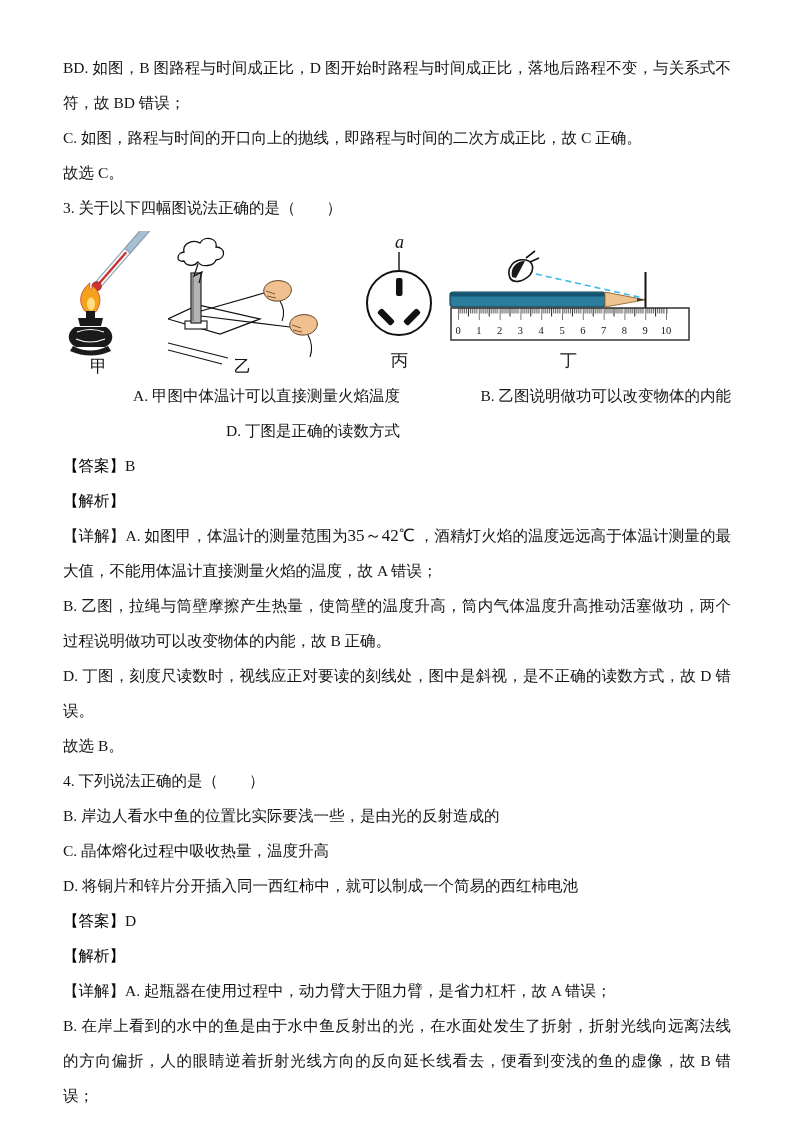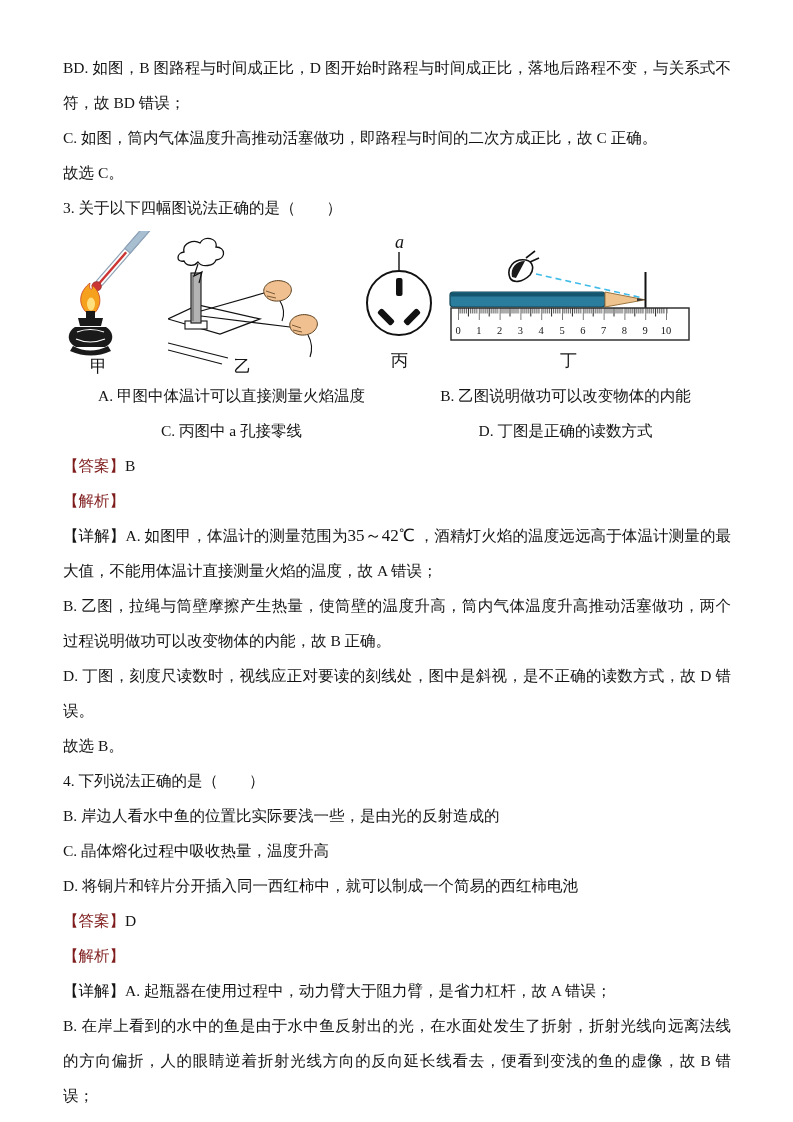--- a/index.html
+++ b/index.html
@@ -5,37 +5,37 @@
   html,body{margin:0;padding:0;background:#ffffff;}
   body{
     width:793px;height:1122px;
     font-family:"Liberation Serif","DejaVu Serif",serif;
     color:#141414;
   }
   .page{padding:50px 62px 0 63px;font-size:15.5px;}
   .para{line-height:35px;text-align:justify;margin:0;font-family:Liberation Serif, serif;}
   .line{line-height:35px;margin:0;}
   .opt-grid{display:grid;grid-template-columns:337px 1fr;}
-  .opt-grid .line{text-align:center;}
+  .opt-grid .line{text-align:right;}
   .figures{display:flex;align-items:flex-end;margin:6px 0 2px 0;}
-  .accent{color:#7f1d1d;}
+  .accent{color:#000000;}
   .formula{font-size:17px;}
   svg{display:block;}
   svg text{font-family:"Liberation Serif","DejaVu Serif",serif;fill:#141414;}
   .fig-label{font-size:17px;}
   .hole-label{font-size:18px;font-style:italic;}
   .ruler-num{font-size:10.5px;}
 </style>
 </head>
 <body>
 
 <div class="page">
 
   <p class="para">BD. 如图，B 图路程与时间成正比，D 图开始时路程与时间成正比，落地后路程不变，与关系式不符，故 BD 错误；</p>
-  <p class="para">C. 如图，筒内气体温度升高推动活塞做功，即路程与时间的二次方成正比，故 C 正确。</p>
+  <p class="para">C. 如图，路程与时间的开口向上的抛线，即路程与时间的二次方成正比，故 C 正确。</p>
   <p class="line">故选 C。</p>
 
   <p class="line">3. 关于以下四幅图说法正确的是（　　）</p>
 
   <div class="figures">
 
     <svg width="105" height="145" viewBox="0 0 105 145">
       <g>
         <g transform="translate(33,56) rotate(-49)">
           <rect x="2" y="-3.6" width="82" height="7.2" rx="3.6" fill="#fdfdfd" stroke="#8fa3b8" stroke-width="1.2"></rect>
@@ -144,21 +144,20 @@
         <text x="197.2" y="98" class="ruler-num" text-anchor="middle">9</text>
         <text x="218" y="98" class="ruler-num" text-anchor="middle">10</text>
       </g>
       <text x="112" y="130" class="fig-label">丁</text>
     </svg>
   </div>
 
   <div class="opt-grid">
     <p class="line">A. 甲图中体温计可以直接测量火焰温度</p>
     <p class="line">B. 乙图说明做功可以改变物体的内能</p>
-    <p class="line">C. 丙图中 a 孔接零线</p>
     <p class="line">D. 丁图是正确的读数方式</p>
   </div>
 
   <p class="line">
     <span class="accent">【答案】</span><span>B</span>
   </p>
   <p class="line">
     <span class="accent">【解析】</span>
   </p>
 

